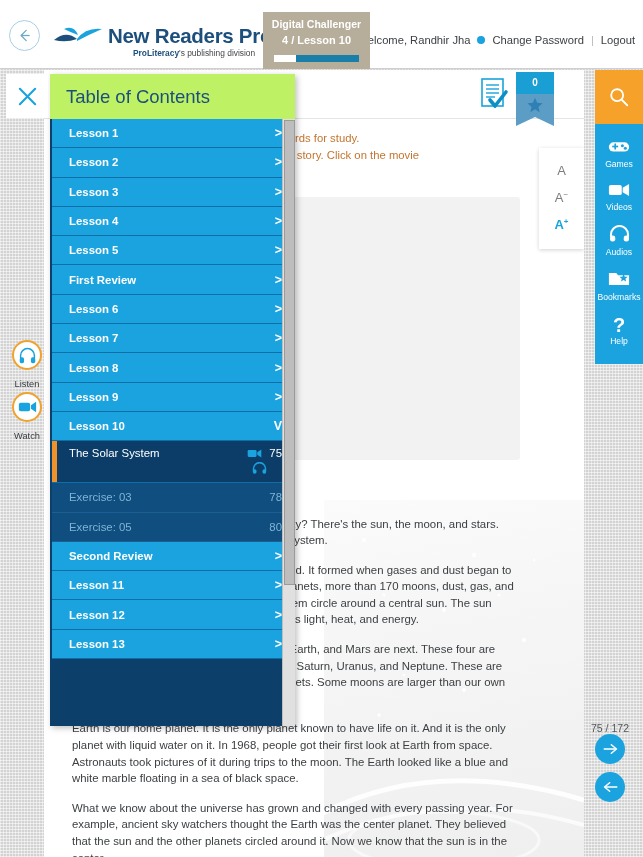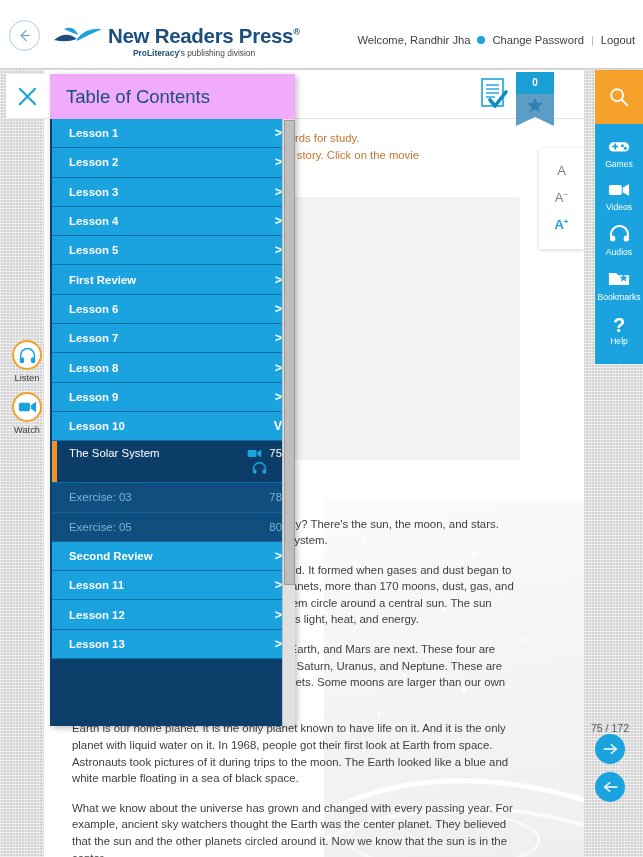--- a/index.html
+++ b/index.html
@@ -142,21 +142,21 @@
 
   
   .rail-btn {
     position: absolute; left: 9px; width: 36px; text-align: center; z-index: 30;
   }
   .rail-circ {
     width: 30px; height: 30px; border-radius: 50%;
     border: 2px solid #f0a22e; margin: 0 auto;
     background: #ffffff; display: flex; align-items: center; justify-content: center;
   }
-  .rail-lbl { font-size: 9.3px; color: #3c4043; margin-top: 3px; }
+  .rail-lbl { font-size: 9.3px; color: #3c4043; margin-top: 9px; }
 
   
   #search-tab {
     position: absolute; right: 0; top: 70px; width: 48px; height: 54px;
     background: #f5a12a; display: flex; align-items: center; justify-content: center;
     z-index: 35;
   }
   #right-rail {
     position: absolute; right: 0; top: 124px; width: 48px;
     background: #1aa3de; padding: 9px 0 11px 0; z-index: 35;
@@ -177,21 +177,21 @@
     position: absolute; left: 6px; top: 74px; width: 42px; height: 44px;
     background: #ffffff; display: flex; align-items: center; justify-content: center;
     z-index: 60;
   }
   #toc {
     position: absolute; left: 50px; top: 74px; width: 245px; height: 652px;
     z-index: 55; background: #0d3f6b;
     box-shadow: 2px 2px 6px rgba(0,0,0,.25);
   }
   #toc-head {
-    height: 45px; background: #f0abfc; display: flex; align-items: center;
+    height: 45px; background: #bef264; display: flex; align-items: center;
     padding-left: 16px;
   }
   #toc-head span { font-size: 18.5px; color: #1c4f7c; font-weight: normal; }
   #toc-list {
     position: relative; height: 607px; overflow: hidden;
     border-left: 2px solid #0d3f6b;
   }
   .toc-row {
     position: relative; height: 29.3px; display: flex; align-items: center;
     padding: 0 13px 0 17px; justify-content: space-between;
@@ -332,20 +332,27 @@
     <div class="logo-book">
       <svg width="52" height="26" viewBox="0 0 52 26">
         <path d="M2 18 Q14 8 25 17 Q14 21 2 18 Z" fill="#1c4f7c"></path>
         <path d="M25 17 Q34 5 50 7 Q36 13 25 19 Z" fill="#1aa3de"></path>
         <path d="M12 7 Q22 3 26 13 Q18 10 12 7 Z" fill="#1aa3de"></path>
       </svg>
     </div>
     <div class="logo-text"><span>New Readers Press</span><sup>®</sup></div>
     <div class="logo-sub"><b>ProLiteracy</b><span>'s publishing division</span></div>
 
+    <div class="challenger">
+      <div class="c-title">Digital Challenger</div>
+      <div class="c-sub">4 / Lesson 10</div>
+      <div class="c-bar">
+          <i style="width: 26%;"></i>
+        </div>
+    </div>
 
     <div class="welcome-wrap">
       <span>Welcome, Randhir Jha</span>
       <span class="dot-blue"></span>
       <a href="#">Change Password</a>
       <span class="vbar">|</span>
       <a href="#">Logout</a>
     </div>
   </div>
 

